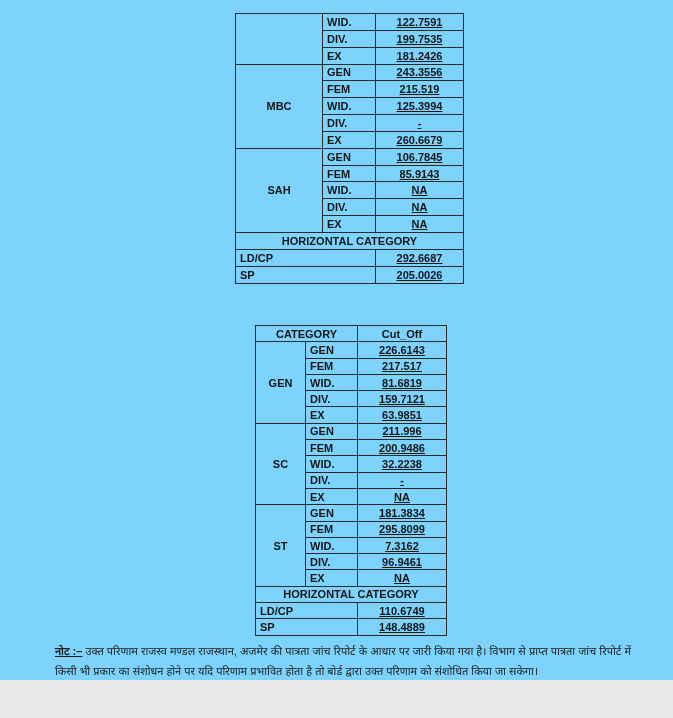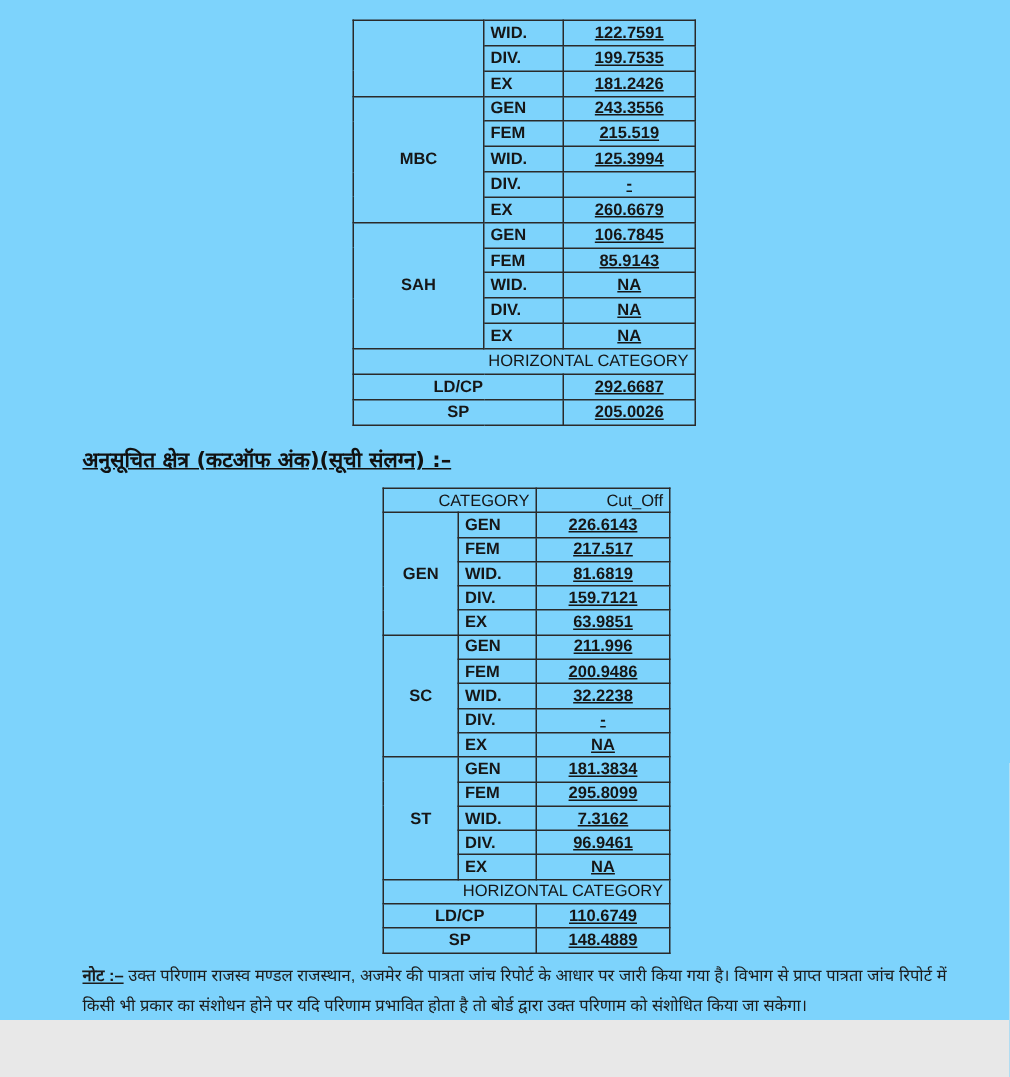--- a/index.html
+++ b/index.html
@@ -26,22 +26,22 @@
     white-space:nowrap;
     overflow:hidden;
   }
   table.t1 { left:235px; top:13px; width:228px; }
   table.t1 tr { height:16.85px; }
   table.t2 { left:255px; top:325px; width:191px; }
   table.t2 tr { height:16.3px; }
   td.cat { text-align:center; }
   td.sub { text-align:left; }
   td.val { text-align:center;text-decoration:underline; }
-  td.hcat, th.hdr { text-align:right; font-weight:normal; }
-  td.hlabel { text-align:center;margin-left:11px; }
+  td.hcat, th.hdr { text-align:center; font-weight:bold; }
+  td.hlabel { text-align:left;margin-left:11px; }
   .heading {
     position:absolute;
     left:55px; top:296px;
     font-family:"DejaVu Sans", sans-serif;
     font-size:14px;
     font-weight:bold;
     text-decoration:underline;
     color:#111;
   }
   .note {
@@ -136,21 +136,20 @@
         <td class="hlabel" colspan="2">LD/CP</td>
         <td class="val">292.6687</td>
       </tr>
       <tr>
         <td class="hlabel" colspan="2">SP</td>
         <td class="val">205.0026</td>
       </tr>
     </tbody>
   </table>
 
-  <div class="heading">अनुसूचित क्षेत्र (कटऑफ अंक)(सूची संलग्न) :–</div>
 
   <table class="t t2">
     <colgroup>
         <col style="width:50px">
         <col style="width:52px">
         <col style="width:89px">
       </colgroup>
     <tbody>
       <tr>
         <th class="hdr" colspan="2">CATEGORY</th>

